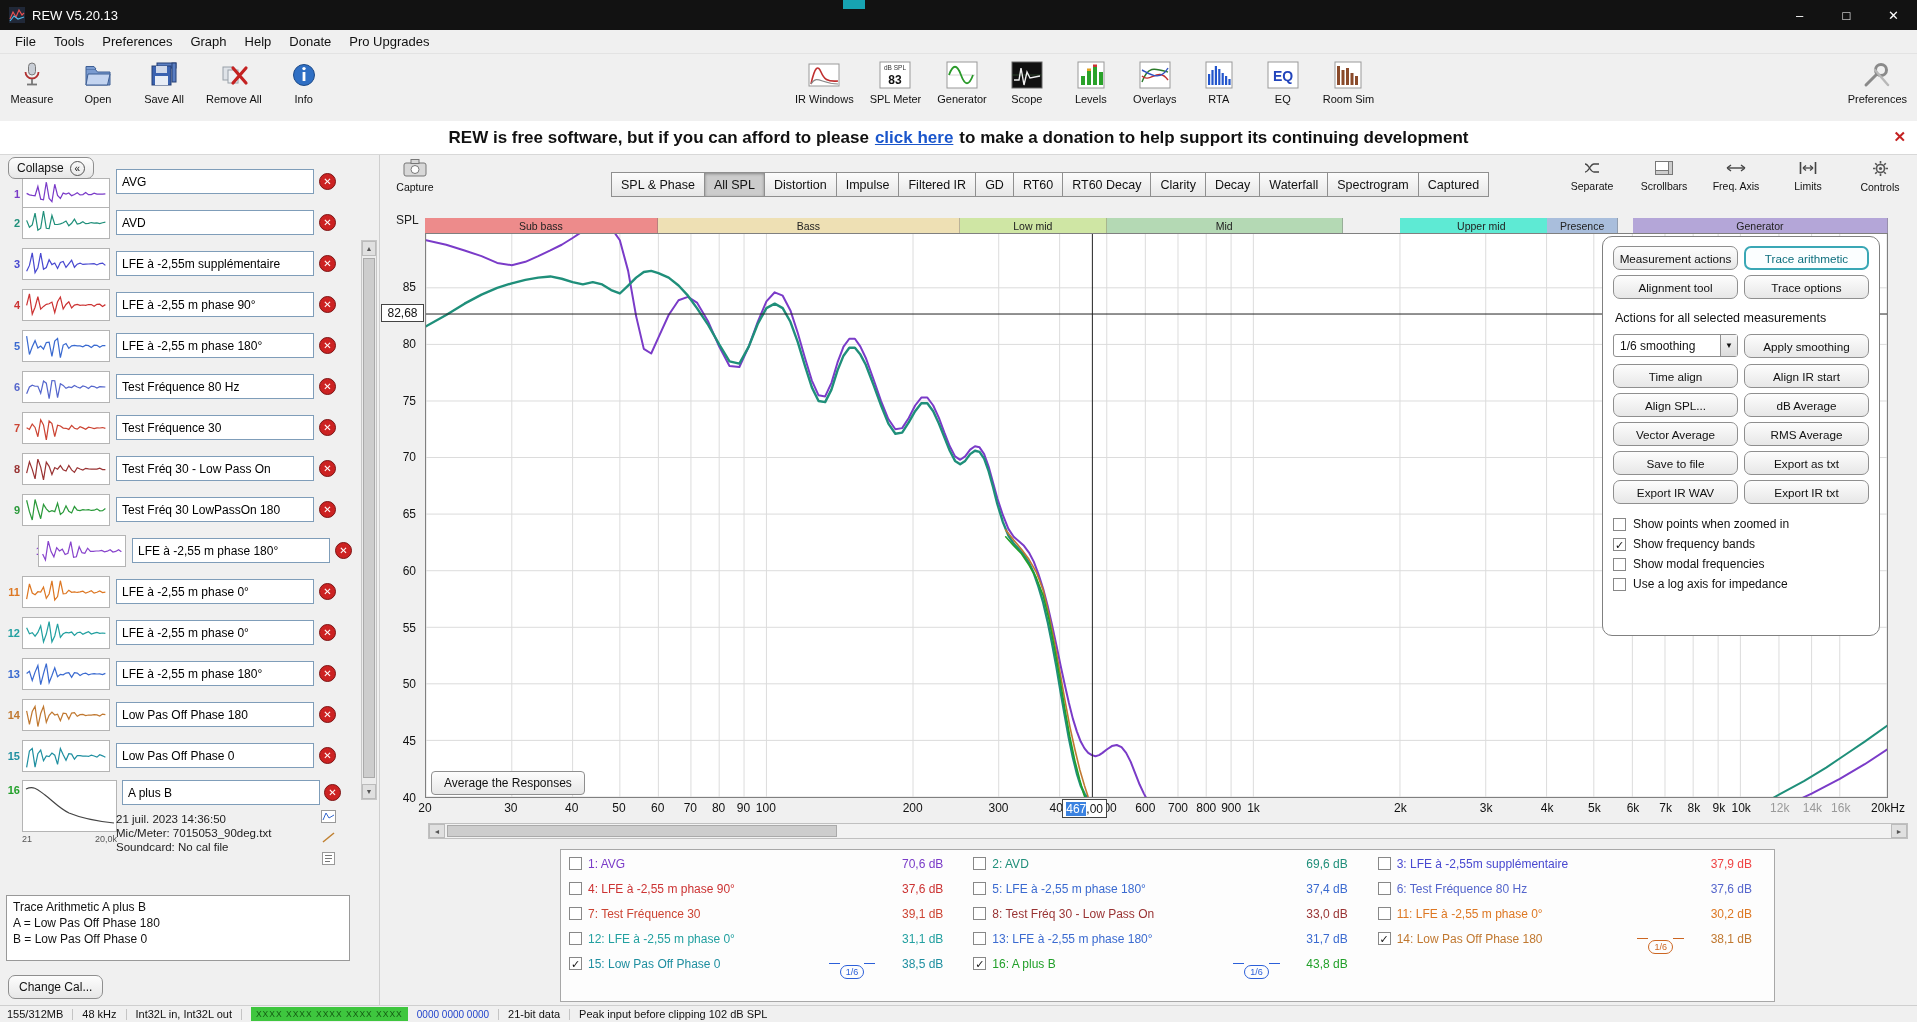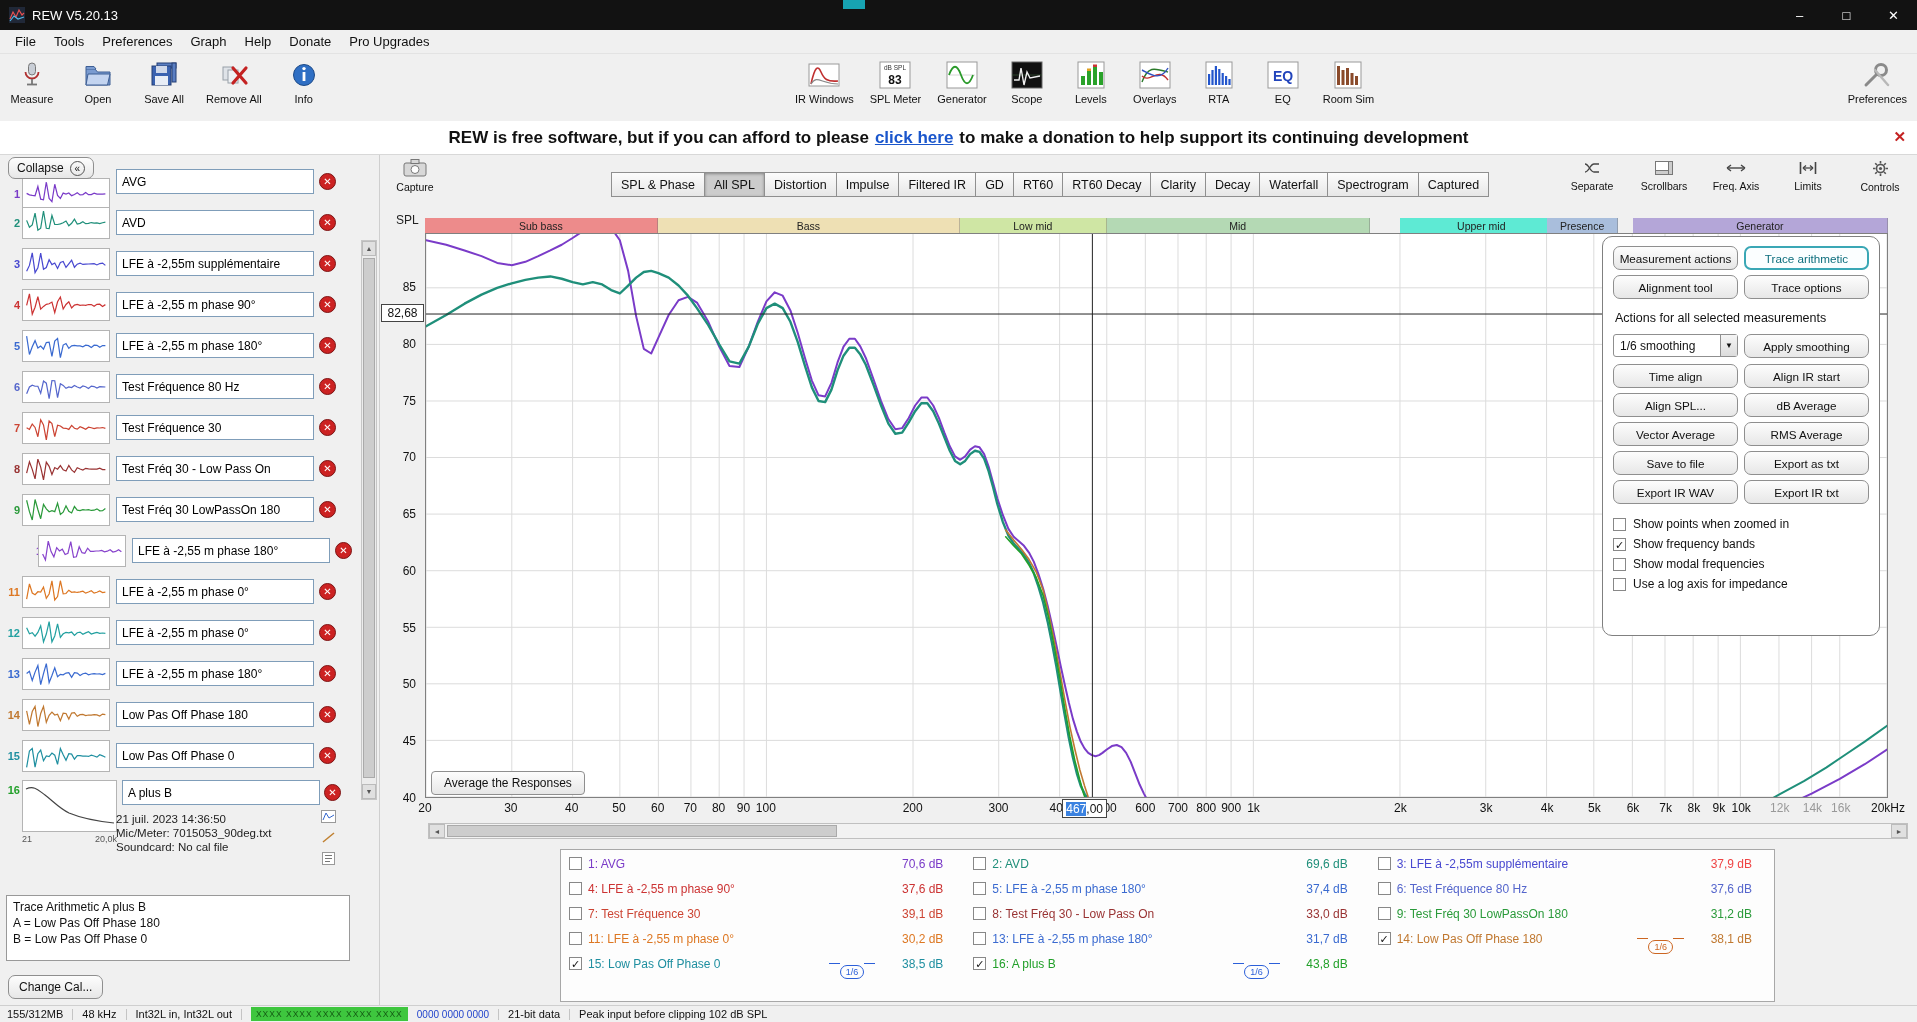--- a/index.html
+++ b/index.html
@@ -672,21 +672,21 @@
           </svg></span>
         <div>Controls</div>
       </div>
     </div>
   <div class="spl-label">SPL</div>
 
   <div class="bands">
       <div class="band" style="left: 0px; width: 232.676px; background: rgb(237, 139, 139);">Sub bass</div>
       <div class="band" style="left: 232.676px; width: 302.25px; background: rgb(238, 224, 180);">Bass</div>
       <div class="band" style="left: 534.926px; width: 146.802px; background: rgb(207, 230, 164);">Low mid</div>
-      <div class="band" style="left: 681.729px; width: 263px; background: rgb(180, 217, 180);">Mid</div>
+      <div class="band" style="left: 681.729px; width: 236px; background: rgb(180, 217, 180);">Mid</div>
       <div class="band" style="left: 975.333px; width: 163px; background: #5eead4;">Upper mid</div>
       <div class="band" style="left: 1122.14px; width: 71px; background: rgb(169, 190, 220);">Presence</div>
       <div class="band" style="left: 1208.01px; width: 254.991px; background: rgb(180, 166, 216);">Generator</div>
     </div>
 
   <div class="plot">
     <svg viewBox="0 0 1463 565" preserveAspectRatio="none">
         <line class="grid" x1="0" x2="1463" y1="54.0" y2="54.0" stroke="#dcdcdc" stroke-width="1"></line>
         <line class="grid" x1="0" x2="1463" y1="110.8" y2="110.8" stroke="#dcdcdc" stroke-width="1"></line>
         <line class="grid" x1="0" x2="1463" y1="167.6" y2="167.6" stroke="#dcdcdc" stroke-width="1"></line>
@@ -840,29 +840,29 @@
         <span class="lg-val" style="color: rgb(204, 68, 51);">39,1 dB</span>
       </div>
       <div class="lg-cell">
         <span class="cbx"></span>
         <span class="lg-name" style="color: rgb(153, 51, 51);">8: Test Fréq 30 - Low Pass On</span>
         <span class="lg-spacer"></span>
         <span class="lg-val" style="color: rgb(153, 51, 51);">33,0 dB</span>
       </div>
       <div class="lg-cell">
         <span class="cbx"></span>
-        <span class="lg-name" style="color: rgb(42, 154, 58);">9: Test Fréq 30 LowPassOn 180</span>
-        <span class="lg-spacer"></span>
-        <span class="lg-val" style="color: rgb(42, 154, 58);">31,2 dB</span>
-      </div>
-      <div class="lg-cell">
-        <span class="cbx"></span>
         <span class="lg-name" style="color: rgb(221, 119, 34);">11: LFE à -2,55 m phase 0°</span>
         <span class="lg-spacer"></span>
         <span class="lg-val" style="color: rgb(221, 119, 34);">30,2 dB</span>
+      </div>
+      <div class="lg-cell">
+        <span class="cbx"></span>
+        <span class="lg-name" style="color: rgb(34, 160, 160);">12: LFE à -2,55 m phase 0°</span>
+        <span class="lg-spacer"></span>
+        <span class="lg-val" style="color: rgb(34, 160, 160);">31,1 dB</span>
       </div>
       <div class="lg-cell">
         <span class="cbx"></span>
         <span class="lg-name" style="color: rgb(58, 106, 208);">13: LFE à -2,55 m phase 180°</span>
         <span class="lg-spacer"></span>
         <span class="lg-val" style="color: rgb(58, 106, 208);">31,7 dB</span>
       </div>
       <div class="lg-cell">
         <span class="cbx">✓</span>
         <span class="lg-name" style="color: rgb(192, 120, 48);">14: Low Pas Off Phase 180</span>

